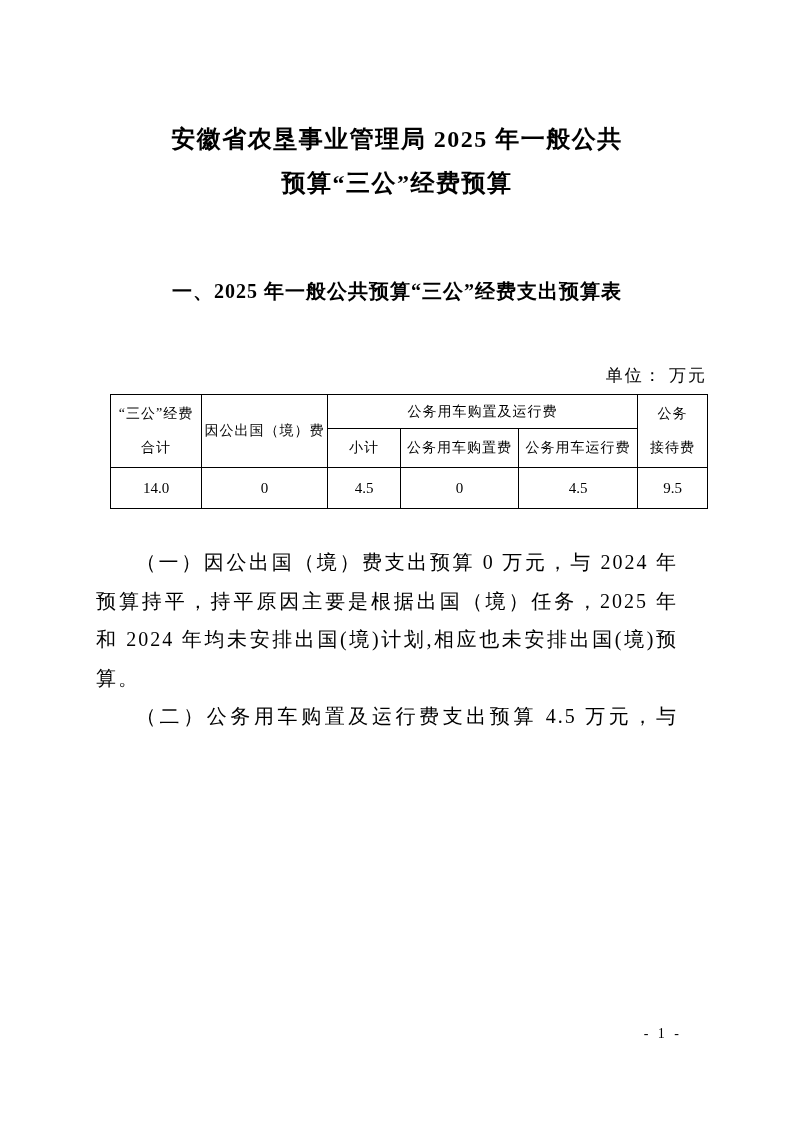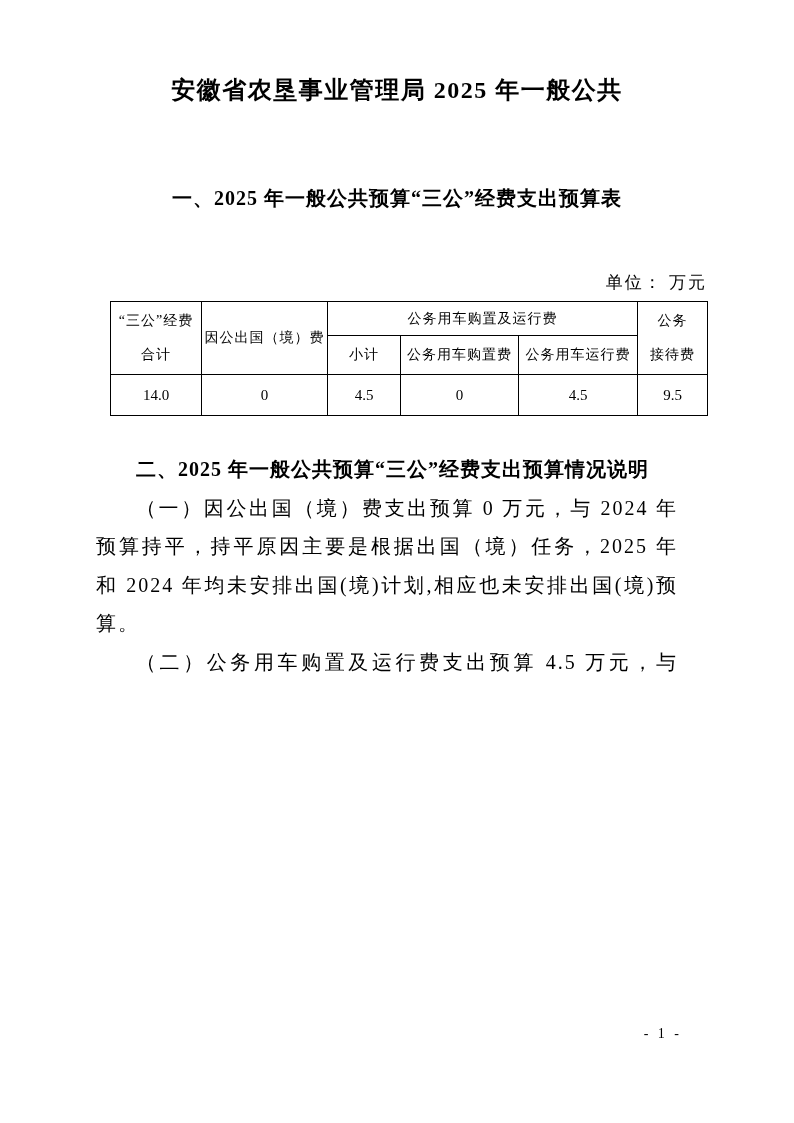--- a/index.html
+++ b/index.html
@@ -13,21 +13,21 @@
     color: #000000;
   }
   .page {
     position: relative;
     width: 794px;
     height: 1123px;
     background: #ffffff;
   }
   
   .doc-title {
-    padding-top: 68px;
+    padding-top: 117px;
     text-align: center;
     font-weight: bold;
     font-size: 24px;
     line-height: 44px;
     letter-spacing: 1.5px;
   }
   
   .section1-heading {
     margin-top: 72px;
     text-align: center;
@@ -92,20 +92,21 @@
     letter-spacing: 3px;
   }
 </style>
 </head>
 <body>
 
 <div class="page">
 
   <div class="doc-title">
     <div>安徽省农垦事业管理局 2025 年一般公共</div>
+    <div>预算“三公”经费预算</div>
   </div>
 
   <div class="section1-heading">一、2025 年一般公共预算“三公”经费支出预算表</div>
 
   <div class="unit-note">单位： 万元</div>
 
   <table class="budget">
     <colgroup>
       <col style="width:91px">
       <col style="width:126px">
@@ -137,20 +138,19 @@
       <td>0</td>
       <td>4.5</td>
       <td>0</td>
       <td>4.5</td>
       <td>9.5</td>
     </tr>
   </tbody>
     </table>
 
   <div class="body-block">
-    <div class="section2-heading">二、2025 年一般公共预算“三公”经费支出预算情况说明</div>
     <p class="para"><b>（一）因公出国（境）费</b><span>支出预算 0 万元，与 2024 年预算持平，持平原因主要是根据出国（境）任务，2025 年和 2024 年均未安排出国(境)计划,相应也未安排出国(境)预算。</span></p>
     <p class="para last-justify"><b>（二）公务用车购置及运行费</b><span>支出预算 4.5 万元，与</span></p>
   </div>
 
   <div class="page-number">- 1 -</div>
 
 </div>
 
 </body></html>

